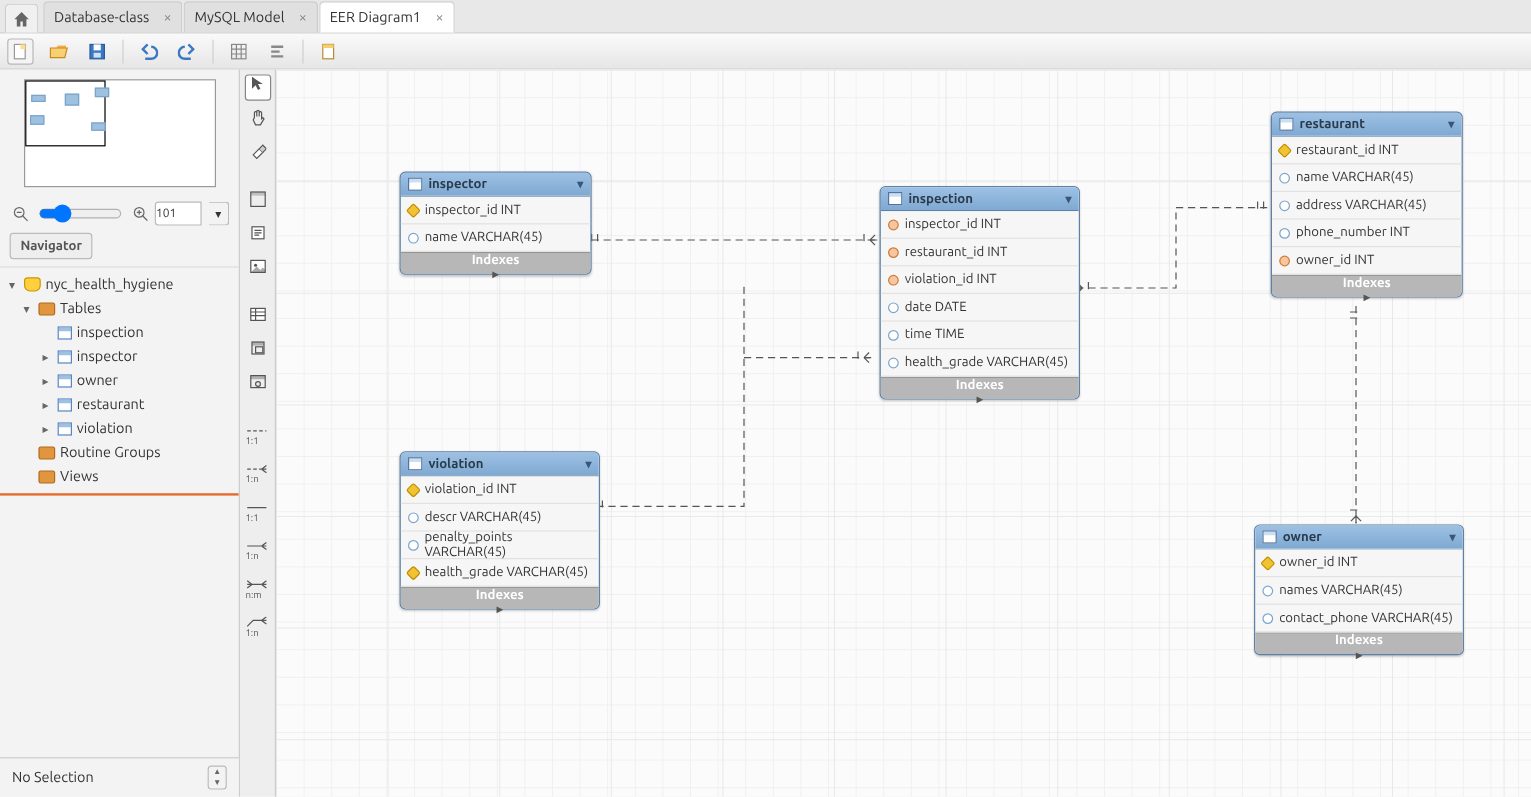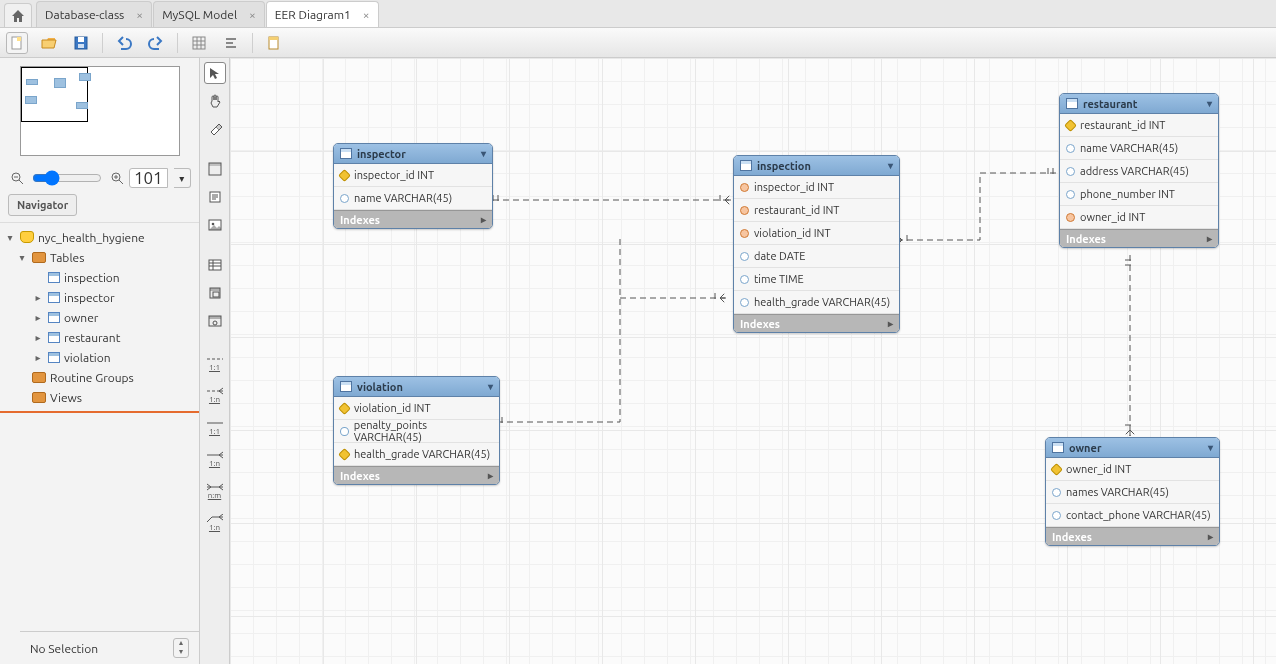--- a/index.html
+++ b/index.html
@@ -19,41 +19,41 @@
   .workarea { display:flex; height:calc(100% - 58px); }
   .sidebar { width:200px; background:#f3f3f3; border-right:1px solid #ccc; display:flex; flex-direction:column; }
   .canvas-col { flex:1; position:relative; display:flex; }
   
   .minimap { padding:8px; }
   .minimap-frame { width:160px; height:90px; background:#fff; border:1px solid #999; margin:0 auto; position:relative; }
   .minimap-frame .vp { position:absolute; border:1px solid #000; }
   .minimap-frame .blk { position:absolute; background:#9ec1e0; border:1px solid #7aa5cb; }
   .zoomrow { display:flex; align-items:center; padding:4px 8px 4px 10px; gap:6px; }
   .zoomrow input[type=range] { width:70px; }
-  .zoomrow .zoompct { width:40px; height:20px; border:1px solid #bbb; background:#fff; text-align:center; line-height:18px; font-size:17px; border-radius:3px 0 0 3px; }
+  .zoomrow .zoompct { width:40px; height:20px; border:1px solid #bbb; background:#fff; text-align:left; line-height:18px; font-size:10px; border-radius:3px 0 0 3px; }
   .zoomrow .zoomstep { width:18px; height:20px; border:1px solid #bbb; border-left:none; border-radius:0 3px 3px 0; display:flex; align-items:center; justify-content:center; font-size:10px; }
   .paneltab { height:22px; border:1px solid #bbb; border-radius:3px; background:#eee; display:inline-flex; align-items:center; padding:0 8px; margin:2px 4px 6px 8px; font-size:11px; color:#555;font-weight:bold; }
   .tree { border-top:1px solid #ddd; flex:1; overflow:auto; font-size:12px; padding-top:4px; }
   .tree .row { display:flex; align-items:center; height:20px; padding-left:4px; gap:4px; white-space:nowrap; }
   .tree .row.lvl1 { padding-left:16px; }
   .tree .row.lvl2 { padding-left:32px; }
   .tree .twist { width:12px; text-align:center; color:#666; font-size:10px; }
   .icon-db    { width:14px; height:12px; background:#ffcf3f; border:1px solid #c79a00; border-radius:3px 3px 5px 5px; }
   .icon-fold  { width:14px; height:11px; background:#e2953f; border:1px solid #b06a1e; border-radius:2px; }
   .icon-tbl   { width:12px; height:11px; background:#fff; border:1px solid #5585c2; box-shadow:inset 0 3px 0 #9ec1e0; }
   .tree-acc { height:2px; background:#e56b2e; margin:4px 0 0 0; }
   .bottom-tabs { display:flex; border-top:1px solid #ccc; }
   .bottom-tabs .btab { flex:0 0 auto; padding:4px 8px; border-right:1px solid #ccc; background:#eaeaea; font-size:11px; }
   .bottom-tabs .btab.active { background:#f8f8f8; }
-  .nosel { border-top:1px solid #ccc; padding:6px 10px; background:#f3f3f3; display:flex; justify-content:space-between; align-items:center;margin-left:20px; }
+  .nosel { border-top:1px solid #ccc; padding:6px 10px; background:#f3f3f3; display:flex; justify-content:space-between; align-items:center; }
   .nosel .stepper { width:16px; height:20px; border:1px solid #bbb; border-radius:3px; display:flex; flex-direction:column; }
   .nosel .stepper span { flex:1; text-align:center; font-size:8px; line-height:8px; color:#666; }
   
   .toolstrip { width:30px; background:#eee; border-right:1px solid #ccc; display:flex; flex-direction:column; align-items:center; padding-top:4px; gap:6px; }
-  .tool { width:22px; height:22px; border:1px solid transparent; border-radius:3px; display:flex; align-items:center; justify-content:center; font-size:13px; color:#555;text-decoration:underline; }
+  .tool { width:22px; height:22px; border:1px solid transparent; border-radius:3px; display:flex; justify-content:center; font-size:13px; color:#555; }
   .tool.sel { border-color:#888; background:#fff; }
   .tool.rel { flex-direction:column; font-size:8px; line-height:8px; color:#555; height:26px; }
   .tool.rel svg { margin-bottom:1px; }
   
   .canvas { flex:1; position:relative;
     background-color:#fbfbfb;
     background-image:
       linear-gradient(#e8e8e8 1px, transparent 1px),
       linear-gradient(90deg,#e8e8e8 1px, transparent 1px),
       linear-gradient(#f0f0f0 1px, transparent 1px),
@@ -66,21 +66,21 @@
   .ent.wide { width:168px; }
   .ent .ehdr { background:linear-gradient(#9dc1e4,#7fa9d2); color:#2b3b4b; font-weight:bold; height:20px; display:flex; align-items:center; padding:0 6px; border-radius:4px 4px 0 0; border-bottom:1px solid #5e81a8; gap:5px; }
   .ent .ehdr .eicon { width:12px; height:11px; background:#fff; border:1px solid #4f74a0; box-shadow:inset 0 3px 0 #cadff3; }
   .ent .ehdr .etog { margin-left:auto; color:#3a5676; font-size:10px; }
   .ent .col { height:23px; display:flex; align-items:center; padding:0 6px; gap:5px; border-bottom:1px solid #e2e2e2; }
   .ent .col:last-of-type { border-bottom:none; }
   .keyglyph { width:9px; height:9px; border-radius:2px; display:inline-block; }
   .keyglyph.pk   { background:#f1c232; border:1px solid #bf9000; transform:rotate(45deg); }
   .keyglyph.attr { background:#fff; border:1px solid #7aa5cb; border-radius:50%; }
   .keyglyph.fk   { background:#f7c5a0; border:1px solid #d07a36; border-radius:50%; }
-  .ent .eftr { background:#b7b7b7; color:#fff; font-weight:bold; font-size:11px; height:18px; display:flex; align-items:center; padding:0 6px; border-radius:0 0 4px 4px; border-top:1px solid #969696; justify-content:space-between; }
+  .ent .eftr { background:#b7b7b7; color:#fff; font-weight:bold; font-size:11px; height:18px; display:flex; align-items:center; padding:0 6px; border-radius:0 0 4px 4px; border-top:1px solid #969696; justify-content:space-between;flex-direction:column; }
   .ent .eftr .ftog { font-size:10px; color:#555; }
   
   svg.rels { position:absolute; inset:0; width:100%; height:100%; pointer-events:none; }
   svg.rels line, svg.rels path { stroke:#555; stroke-width:1; stroke-dasharray:6 4; fill:none; }
 </style>
 </head>
 <body>
 
 <div class="tabstrip">
   <div class="home">
@@ -440,20 +440,24 @@
           <span class="eicon"></span>
           <span>violation</span>
           <span class="etog">▾</span>
         </div>
         <div class="col">
             <span class="keyglyph pk"></span>
             <span>violation_id INT</span>
           </div>
         <div class="col">
             <span class="keyglyph attr"></span>
+            <span>descr VARCHAR(45)</span>
+          </div>
+        <div class="col">
+            <span class="keyglyph attr"></span>
             <span>penalty_points VARCHAR(45)</span>
           </div>
         <div class="col">
             <span class="keyglyph pk"></span>
             <span>health_grade VARCHAR(45)</span>
           </div>
         <div class="eftr">
             <span>Indexes</span>
             <span class="ftog">▸</span>
           </div>

